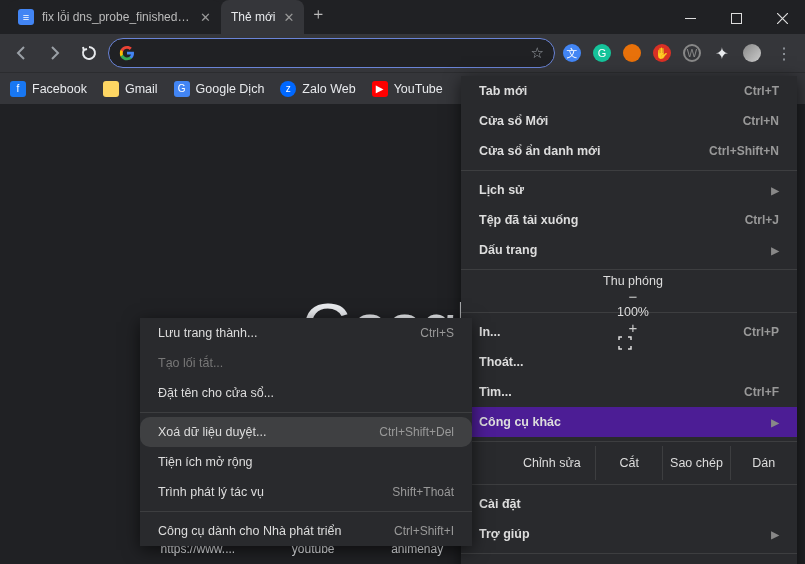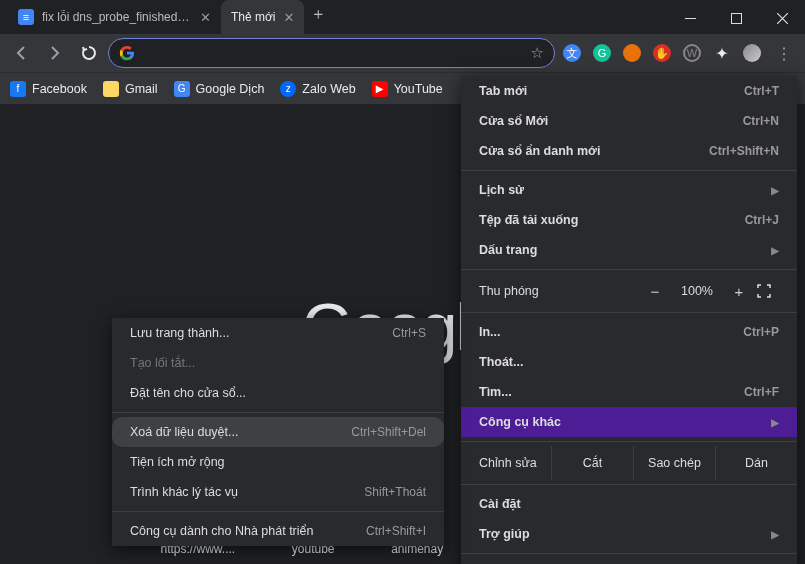--- a/index.html
+++ b/index.html
@@ -44,31 +44,31 @@
   .sc { display:flex; flex-direction:column; align-items:center; gap:10px; font-size:12px; color:#e8eaed; }
   .sc .circle { width:44px; height:44px; border-radius:50%; background:#3c4043; display:flex; align-items:center; justify-content:center; font-size:18px; font-weight:bold; }
 
   
   .mainmenu { position:absolute; right:8px; top:76px; width:336px; background:#292a2d; box-shadow:0 4px 16px rgba(0,0,0,.6); font-size:12.5px; color:#ddd; z-index:20; }
   .mitem { display:flex; align-items:center; justify-content:space-between; padding:6px 18px; height:30px; cursor:pointer;font-weight:bold; }
   .mitem:hover, .mitem.hover { background:#4c1d95; }
   .mitem .arrow { font-size:10px; color:#888; }
   .mitem .sc2 { color:#999; font-size:12px; }
   .msep { border-top:1px solid #3d3e40; margin:4px 0; }
-  .zoomrow { display:flex; align-items:center; height:34px; padding:0 10px 0 18px; }
+  .zoomrow { display:flex; align-items:center; height:34px; padding:0 10px 0 18px;flex-direction:column; }
   .zoomrow .zlabel { flex:1; }
   .zoomrow .zbtn { width:36px; text-align:center; color:#ccc; cursor:pointer; font-size:15px; }
   .zoomrow .zval { width:48px; text-align:center; }
   .zoomrow .full { width:30px; text-align:center; cursor:pointer; }
   .editrow { display:flex; align-items:center; height:34px; }
-  .editrow .elabel { width:90px; padding-left:18px; }
+  .editrow .elabel { width:90px; padding-left:18px;margin-left:44px; }
   .editrow .ebtn { flex:1; text-align:center; border-left:1px solid #3d3e40; height:100%; display:flex; align-items:center; justify-content:center; cursor:pointer; }
 
   
-  .submenu { position:absolute; left:112px; top:318px; width:332px; background:#292a2d; box-shadow:0 4px 16px rgba(0,0,0,.6); font-size:12.5px; color:#ddd; z-index:21; }
+  .submenu { position:absolute; left:140px; top:318px; width:332px; background:#292a2d; box-shadow:0 4px 16px rgba(0,0,0,.6); font-size:12.5px; color:#ddd; z-index:21; }
   .sitem { display:flex; align-items:center; justify-content:space-between; padding:6px 18px; height:30px; cursor:pointer; }
   .sitem.hover { background:#3f4042;border-radius:10px; }
   .sitem.disabled { color:#777; cursor:default; }
   .sitem .sc2 { color:#999; font-size:12px; }
 
   svg { display:block; }
 </style>
 </head>
 <body>
 
@@ -292,21 +292,21 @@
     </div>
   <div class="msep"></div>
   <div class="sitem hover">
       <span>Xoá dữ liệu duyệt...</span>
       <span class="sc2">Ctrl+Shift+Del</span>
     </div>
   <div class="sitem">
       <span>Tiện ích mở rộng</span>
     </div>
   <div class="sitem">
-      <span>Trình khác lý tác vụ</span>
+      <span>Trình phát lý tác vụ</span>
       <span class="sc2">Shift+Thoát</span>
     </div>
   <div class="msep"></div>
   <div class="sitem">
       <span>Công cụ dành cho Nhà phát triển</span>
       <span class="sc2">Ctrl+Shift+I</span>
     </div>
 </div>
 
 </body></html>

